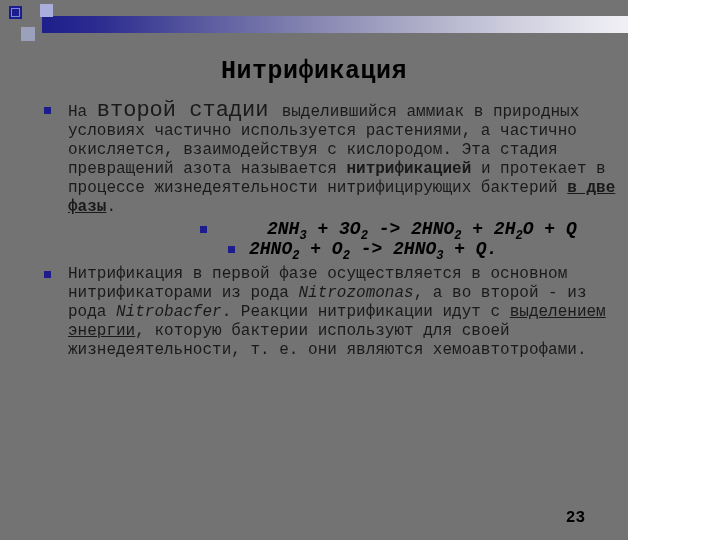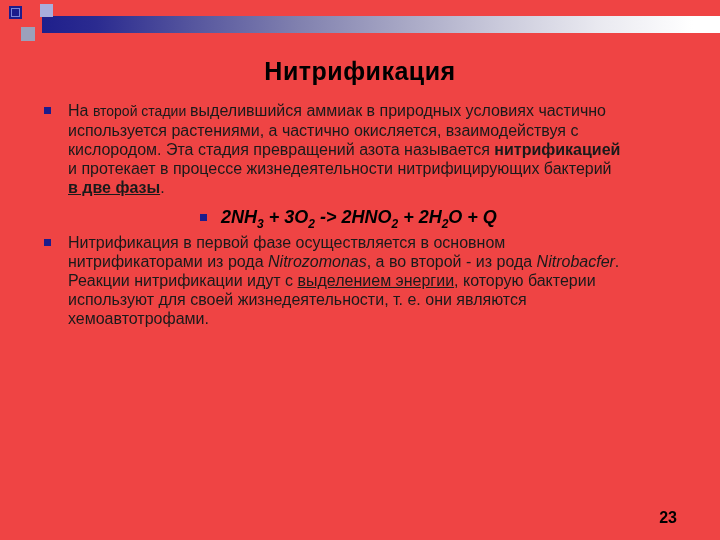--- a/index.html
+++ b/index.html
@@ -1,20 +1,20 @@
 <!DOCTYPE html>
 <html><head>
 <meta charset="utf-8">
 <style>
   html,body{margin:0;padding:0;background:#fff;}
   .slide{
     position:relative;
-    width:720px;height:540px;
-    background:#ef4444;
-    font-family:Liberation Sans, sans-serif;
+    width:628px;height:540px;
+    background:#737373;
+    font-family:Liberation Mono, monospace;
     color:#1a1a1a;
     overflow:hidden;
   }
   
   .deco-sq1{position:absolute;left:9px;top:6px;width:13px;height:13px;background:#1c1c8c;}
   .deco-sq1-inner{position:absolute;left:2px;top:2px;right:2px;bottom:2px;border:1px solid #7b84d6;}
   .deco-sq2{position:absolute;left:40px;top:4px;width:13px;height:13px;background:#a9aedd;z-index:3;}
   .deco-sq3{position:absolute;left:21px;top:27px;width:14px;height:14px;background:#9ba1bb;z-index:3;}
   .deco-bar{
     position:absolute;left:42px;top:16px;width:678px;height:17px;z-index:2;
@@ -25,32 +25,32 @@
     position:absolute;left:0;right:0;top:57px;
     text-align:center;
     font-size:25px;font-weight:bold;color:#000;
     letter-spacing:0.5px;
   }
   
   .content{position:absolute;left:44px;top:101px;width:592px;font-size:16px;line-height:19px;}
   .para{display:flex;align-items:flex-start;}
   .bsq{flex:0 0 7px;width:7px;height:7px;background:#1c1c8c;margin-top:6px;}
   .ptext{margin-left:17px;width:556px;}
-  .big{font-size:14px;line-height:19px;}
+  .big{font-size:22px;line-height:19px;}
   .b{font-weight:bold;}
   .bu{font-weight:bold;text-decoration:underline;}
   .u{text-decoration:underline;}
   .i{font-style:italic;}
   .mt5{margin-top:5px;}
   .mt4{margin-top:4px;}
   .mt6{margin-top:6px;}
   
   .eq{display:flex;align-items:flex-start;font-weight:bold;font-style:italic;font-size:18px;line-height:20px;color:#000;}
   .eq .bsq{margin-top:7px;}
-  .eq1{padding-left:156px;margin-top:10px;}
+  .eq1{padding-left:156px;margin-top:2px;gap:46px;}
   .eq2{padding-left:184px;margin-top:0px;}
   .eqtext{margin-left:14px;white-space:nowrap;}
   sub{font-size:12px;line-height:0;}
   
   .pagenum{
     position:absolute;right:43px;bottom:13px;
     font-size:16px;font-weight:bold;color:#000;
   }
 </style>
 </head>
@@ -74,20 +74,24 @@
       <span class="ptext"><span>На </span><span class="big">второй стадии </span><span>выделившийся аммиак в природных условиях частично используется растениями, а частично окисляется, взаимодействуя с кислородом. Эта стадия превращений азота называется </span><span class="b">нитрификацией</span><span> и протекает в процессе жизнедеятельности нитрифицирующих бактерий </span><span class="bu">в две фазы</span><span>.</span></span>
     </div>
 
 
     <div class="eq eq1">
       <span class="bsq"></span>
       <span class="eqtext"><span>2NH</span><sub>3</sub><span> + 3O</span><sub>2</sub><span> -&gt; 2HNO</span><sub>2</sub><span> + 2H</span><sub>2</sub><span>O + Q</span></span>
     </div>
 
 
+    <div class="eq eq2">
+      <span class="bsq"></span>
+      <span class="eqtext"><span>2HNO</span><sub>2</sub><span> + O</span><sub>2</sub><span> -&gt; 2HNO</span><sub>3</sub><span> + Q.</span></span>
+    </div>
 
     <div class="para mt6">
       <span class="bsq"></span>
       <span class="ptext"><span>Нитрификация в первой фазе осуществляется в основном нитрификаторами из рода </span><span class="i">Nitrozomonas</span><span>, а во второй - из рода </span><span class="i">Nitrobacfer</span><span>. Реакции нитрификации идут с </span><span class="u">выделением энергии</span><span>, которую бактерии используют для своей жизнедеятельности, т. е. они являются хемоавтотрофами.</span></span>
     </div>
 
   </div>
 
   <div class="pagenum">23</div>
 

